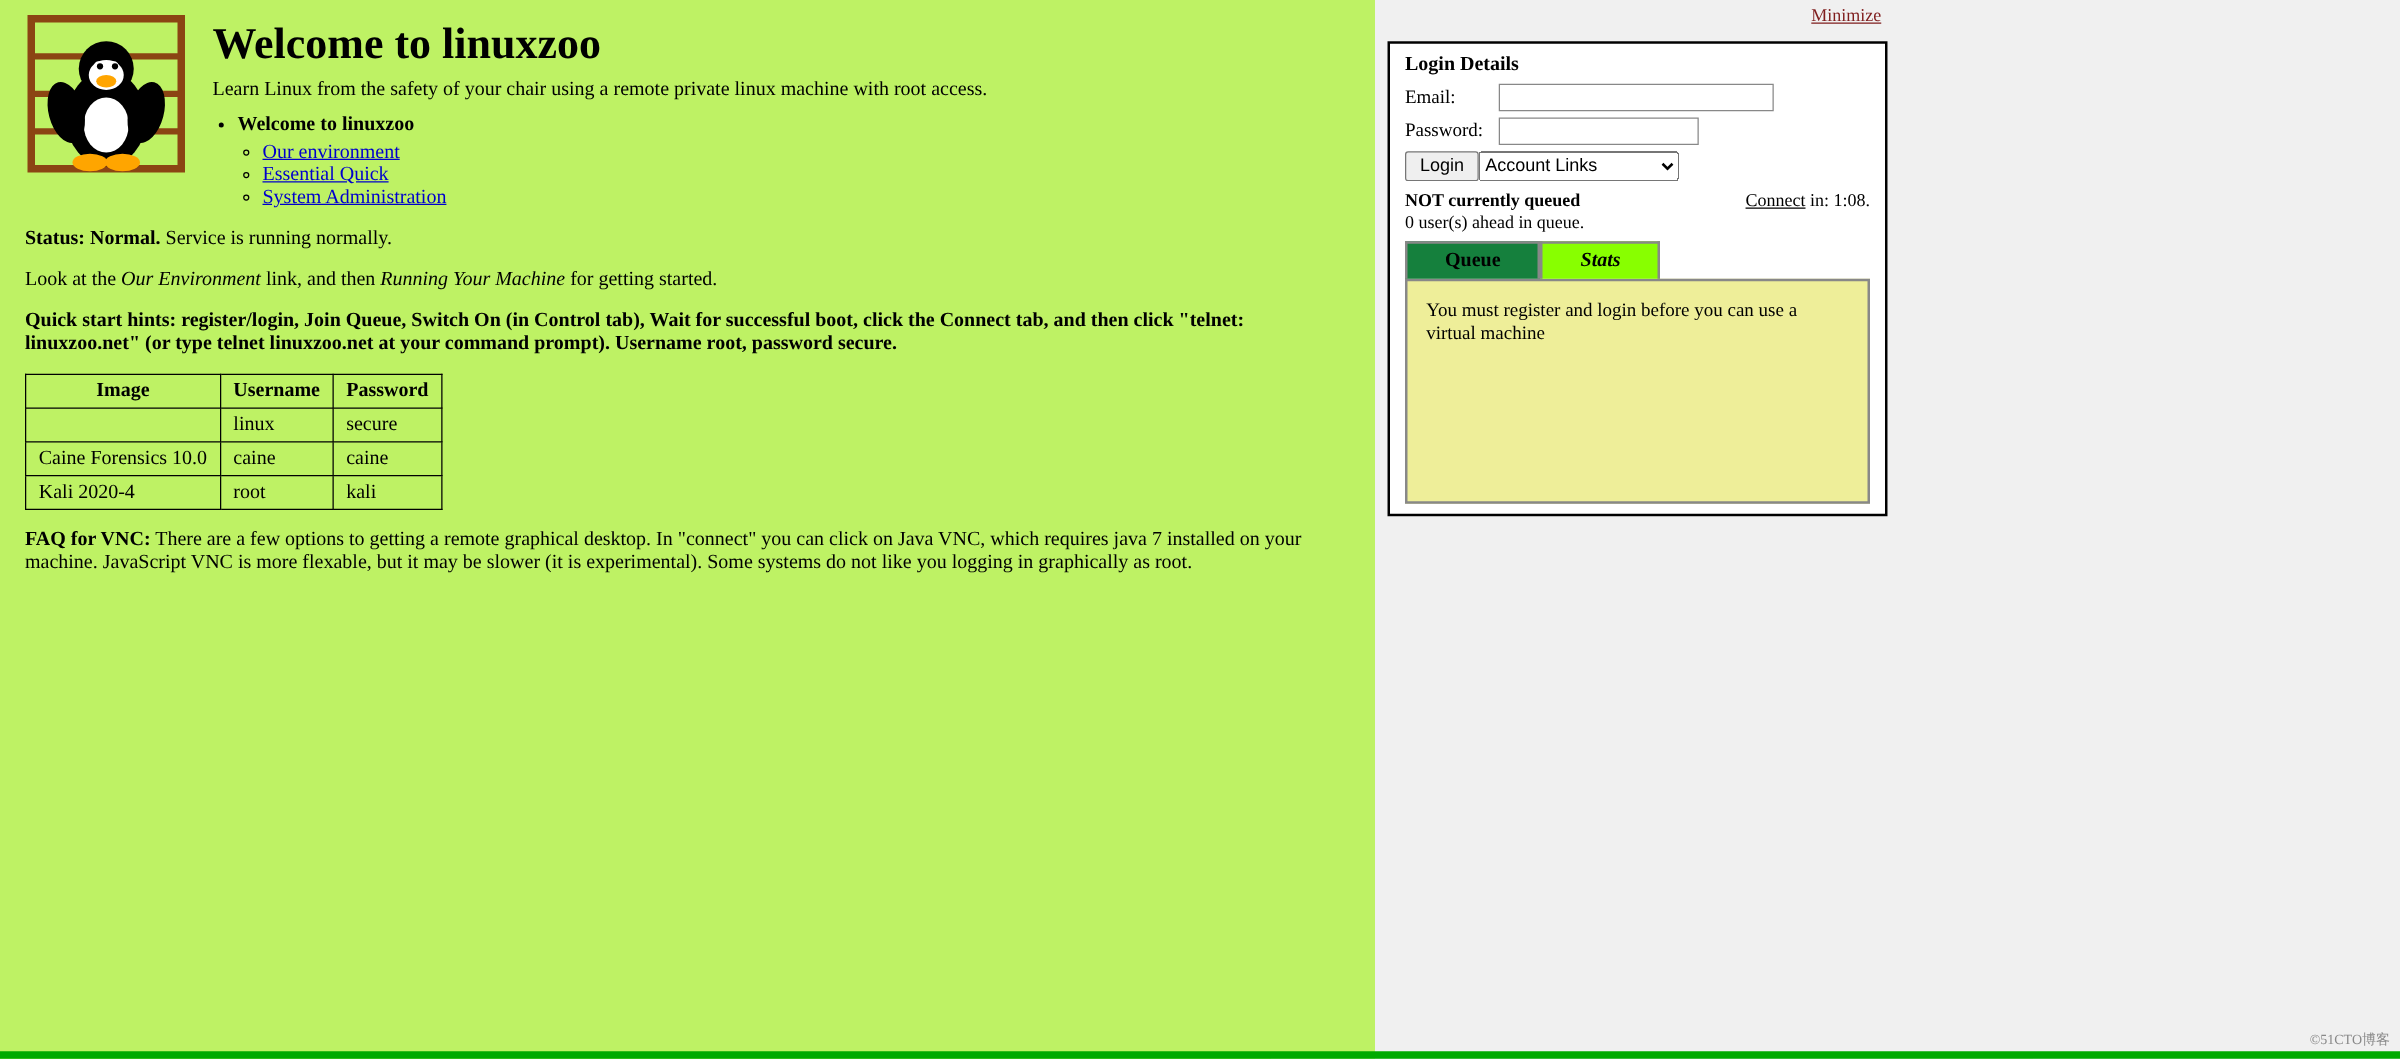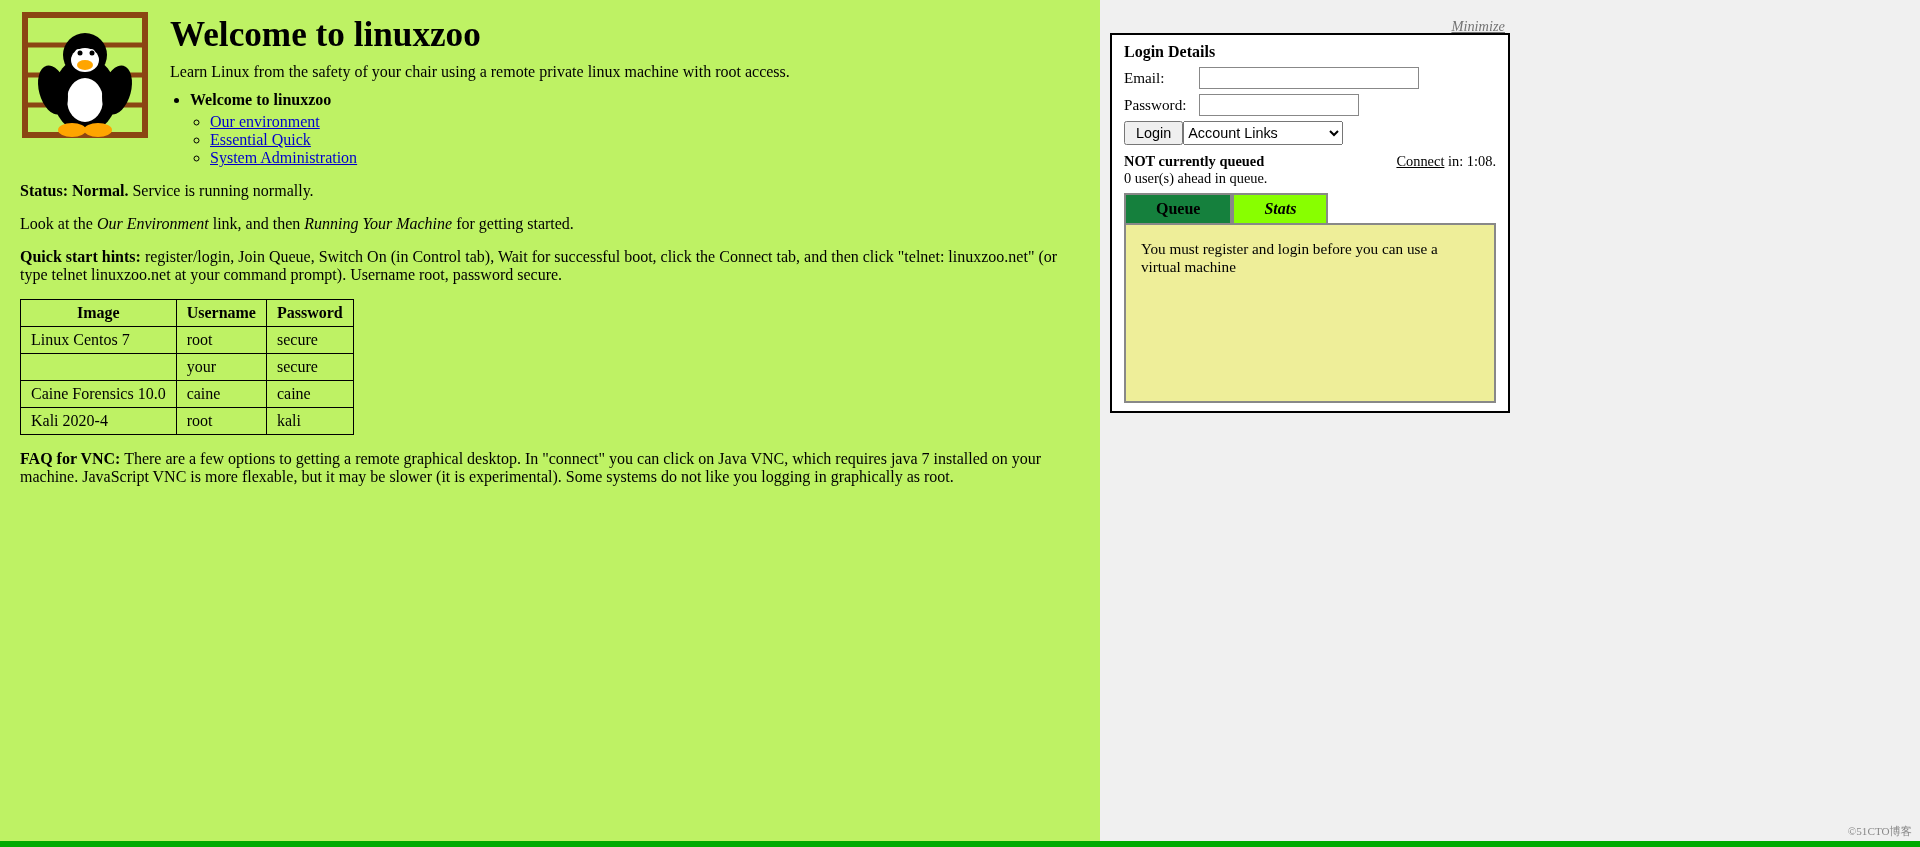--- a/index.html
+++ b/index.html
@@ -66,20 +66,21 @@
     .status-section {
       margin: 15px 0;
     }
     .environment-section {
       margin: 15px 0;
       font-size: 1em;
     }
     .quickstart-section {
       margin: 15px 0;
       font-size: 1em;
+      font-weight: bold;
     }
     .credentials-table {
       border-collapse: collapse;
       margin: 15px 0;
       font-size: 1em;
     }
     .credentials-table th, .credentials-table td {
       border: 1px solid #000;
       padding: 4px 10px;
     }
@@ -93,27 +94,26 @@
     }
     .sidebar-panel {
       width: 420px;
       flex-shrink: 0;
       background: #f0f0f0;
       padding: 5px 10px 10px 10px;
       position: relative;
     }
     .minimize-btn {
       position: absolute;
-      top: 18px;
+      top: 5px;
       right: 15px;
       font-size: 0.9em;
       cursor: pointer;
-      color: #737373;
+      color: #7f1d1d;
       text-decoration: underline;
-      font-style: italic;
     }
     .login-box {
       border: 2px solid #000;
       background: #fff;
       padding: 8px 12px;
       margin-top: 28px;
     }
     .login-box .login-title {
       font-weight: bold;
       margin-bottom: 6px;
@@ -278,27 +278,22 @@
     <table class="credentials-table">
       <thead>
         <tr>
           <th>Image</th>
           <th>Username</th>
           <th>Password</th>
         </tr>
       </thead>
       <tbody>
         <tr>
-          <td>Linux Centos 7</td>
-          <td>root</td>
-          <td>secure</td>
-        </tr>
-        <tr>
           <td></td>
-          <td>your</td>
+          <td>linux</td>
           <td>secure</td>
         </tr>
         <tr>
           <td>Caine Forensics 10.0</td>
           <td>caine</td>
           <td>caine</td>
         </tr>
         <tr>
           <td>Kali 2020-4</td>
           <td>root</td>

